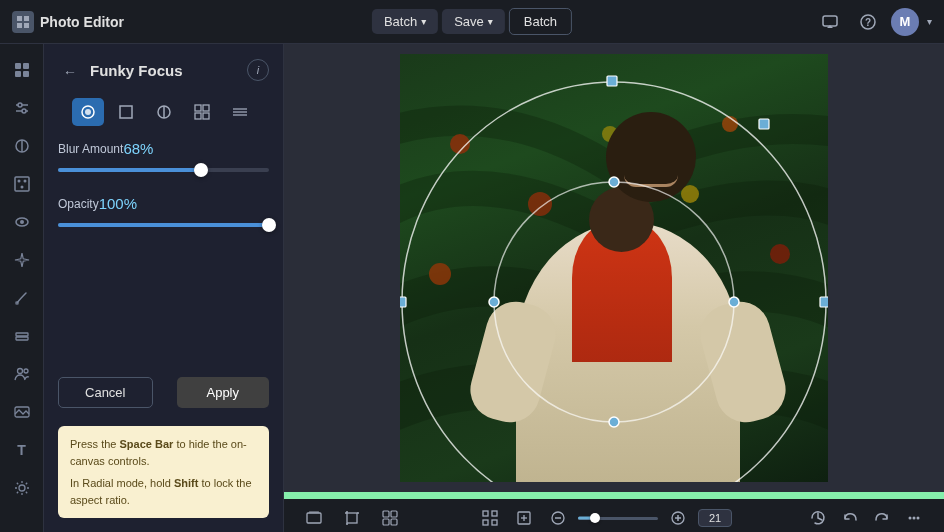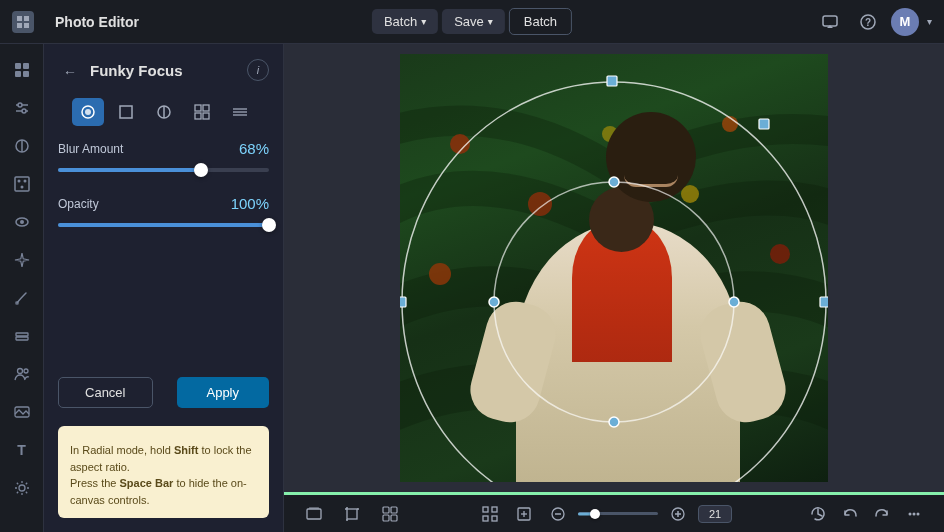--- a/index.html
+++ b/index.html
@@ -20,21 +20,21 @@
       align-items: center;
       height: 44px;
       background: #1a1d23;
       border-bottom: 1px solid #2e3240;
       padding: 0 12px;
       flex-shrink: 0;
     }
     .topbar-logo {
       display: flex;
       align-items: center;
-      gap: 21px;
+      gap: 6px;
       font-size: 14px;
       font-weight: 600;
       color: #e0e0e0;
       margin-right: auto;
     }
     .topbar-logo-icon {
       width: 22px; height: 22px;
       background: #4a5568;
       border-radius: 4px;
       display: flex; align-items: center; justify-content: center;
@@ -190,21 +190,21 @@
     
     .panel-body {
       padding: 0 14px;
       flex: 1;
     }
     .slider-row {
       margin-bottom: 18px;
     }
     .slider-label-row {
       display: flex;
-      justify-content: space-between;
+      justify-content: flex-start;
       align-items: center;
       margin-bottom: 6px;
       font-size: 12px;
       color: #c0c8d8;
     }
     .slider-value {
       font-size: 15px;
       color: #7dd3fc;
     }
     input[type=range] {
@@ -240,21 +240,21 @@
       background: transparent;
       border: 1px solid #4a5568;
       color: #e0e0e0;
       padding: 7px 0;
       border-radius: 5px;
       font-size: 13px;
       cursor: pointer;
     }
     .btn-apply {
       flex: 1;
-      background: #0369a1;
+      background: #404040;
       border: none;
       color: #fff;
       padding: 7px 0;
       border-radius: 5px;
       font-size: 13px;
       cursor: pointer;
       font-weight: 500;
     }
 
     
@@ -296,23 +296,23 @@
     .focus-overlay {
       position: absolute;
       top: 0; left: 0; right: 0; bottom: 0;
       pointer-events: none;
     }
 
     
     .bottombar {
       height: 40px;
       background: #1a1d23;
-      border-top: 3px solid #86efac;
-      display: flex;
-      align-items: center;
+      border-top: 7px solid #86efac;
+      display: flex;
+      align-items: flex-end;
       padding: 0 16px;
       gap: 10px;
       flex-shrink: 0;
     }
     .bottom-icon {
       width: 28px; height: 28px;
       display: flex; align-items: center; justify-content: center;
       cursor: pointer;
       color: #a0a8b8;
       font-size: 16px;
@@ -588,25 +588,25 @@
     <div class="panel-buttons">
       <button class="btn-cancel">
         <span>Cancel</span>
       </button>
       <button class="btn-apply">
         <span>Apply</span>
       </button>
     </div>
 
     <div class="hint-box">
+      <div>
+        <span>Press the </span><strong>Space Bar</strong><span> to hide the on-canvas controls.</span>
+      </div>
       <div style="margin-top:6px;">
         <span>In Radial mode, hold </span><strong>Shift</strong><span> to lock the aspect ratio.</span>
-      </div>
-      <div>
-        <span>Press the </span><strong>Space Bar</strong><span> to hide the on-canvas controls.</span>
       </div>
     </div>
   </div>
 
   <div class="canvas-area">
     <div class="canvas-viewport">
 
       <div class="photo-container">
 
         <div style="width:428px;height:428px;position:relative;overflow:hidden;background:#1a2a18;">

